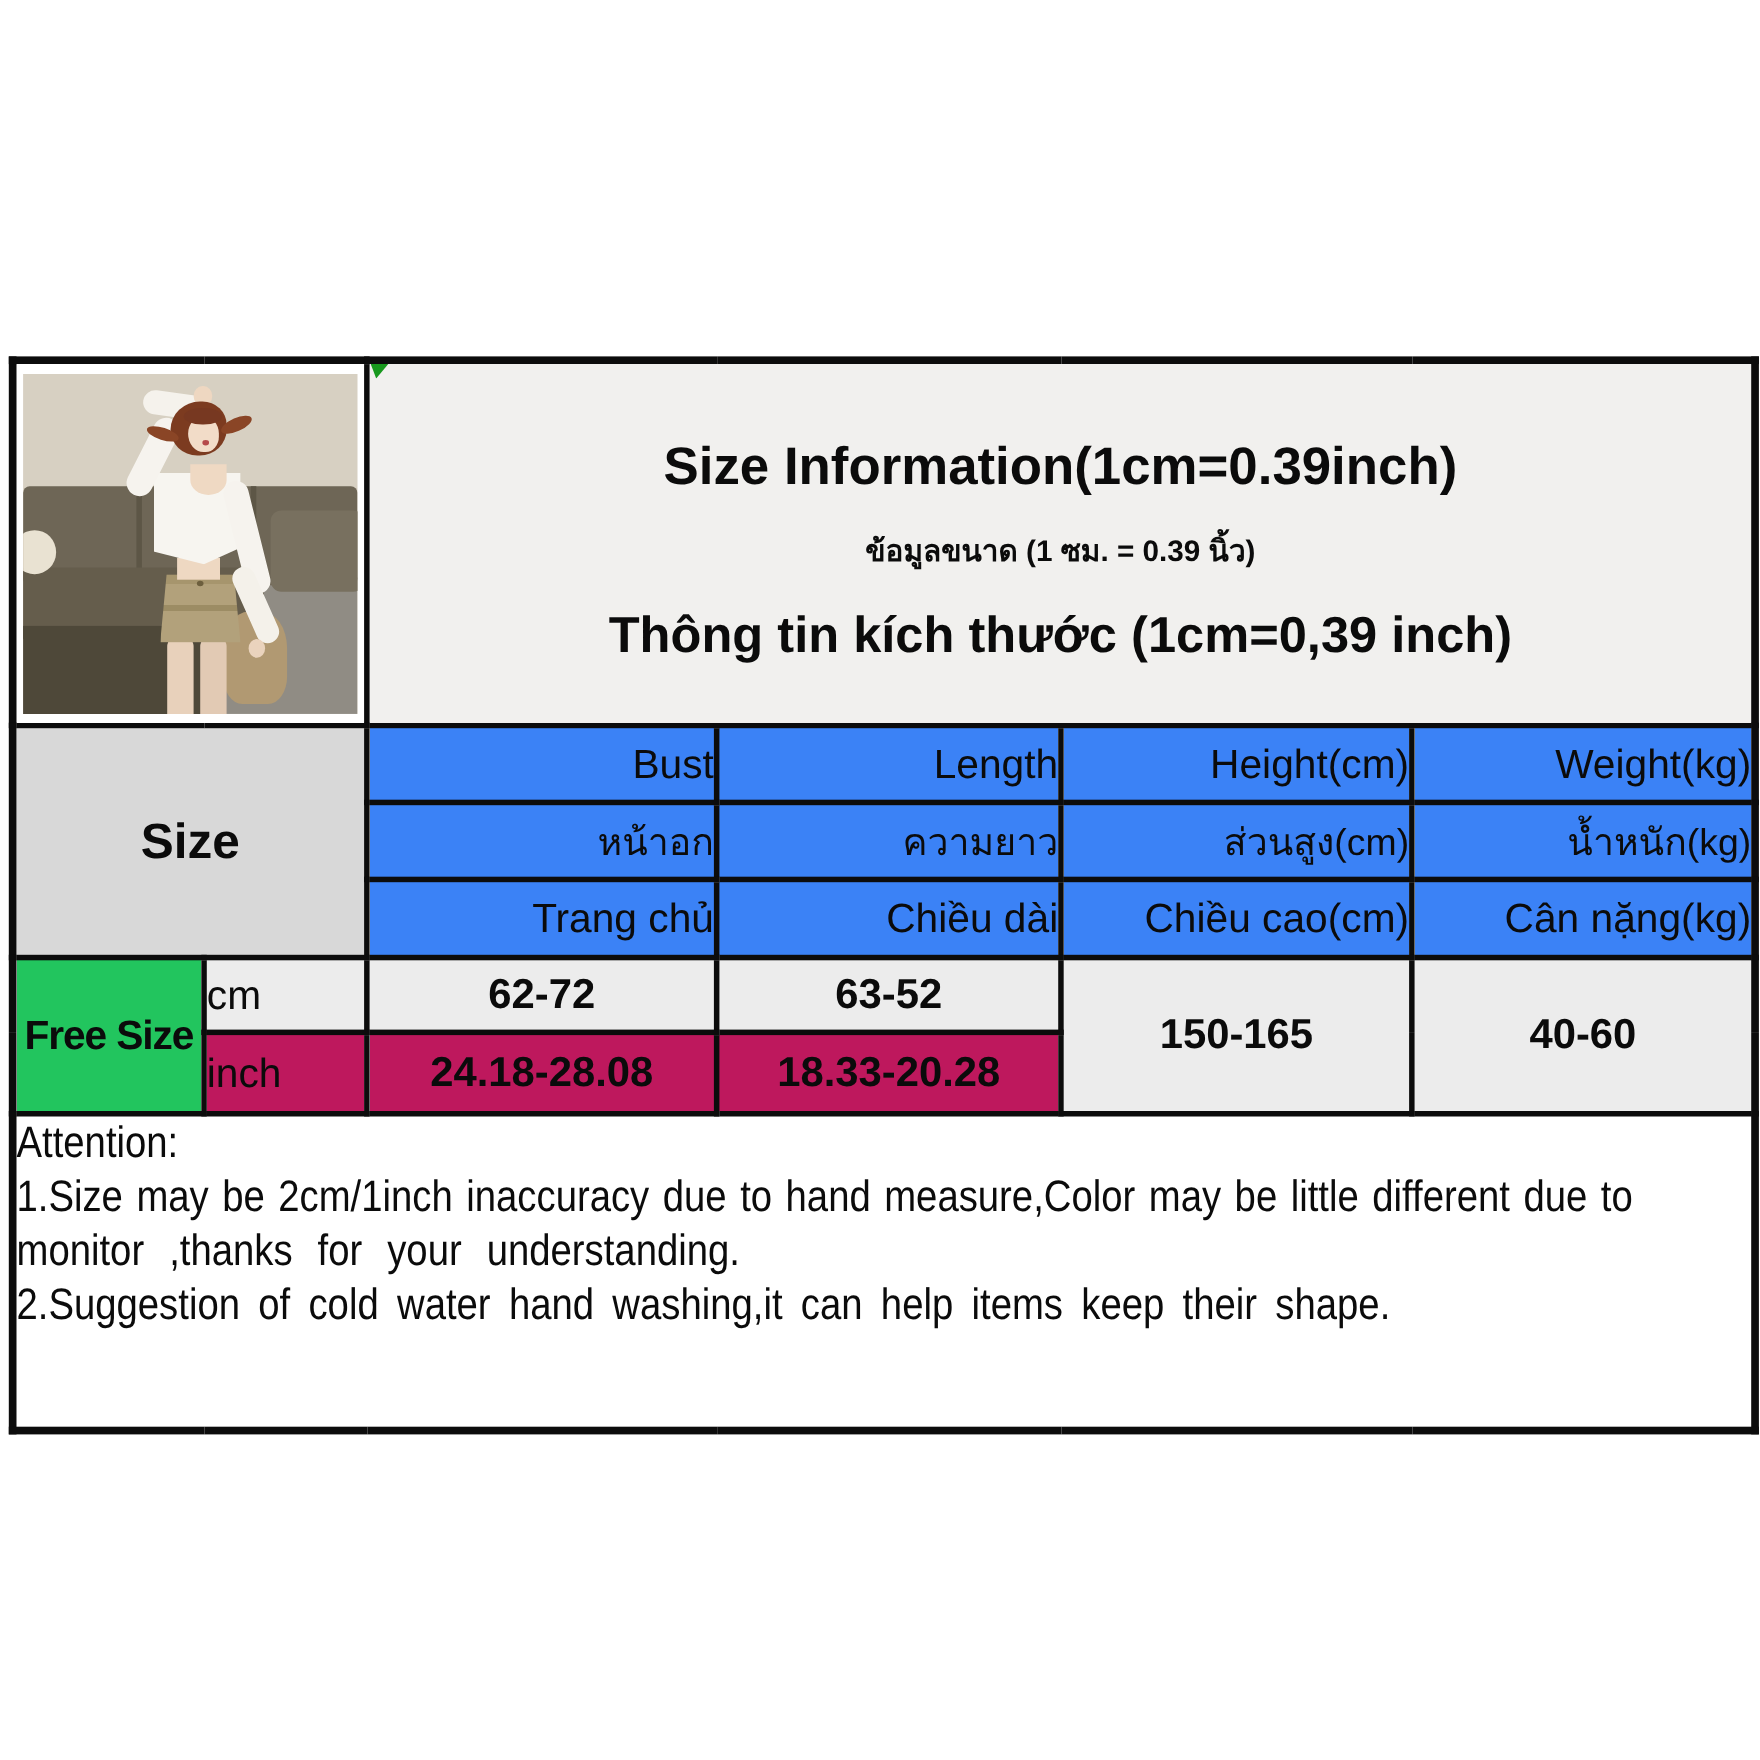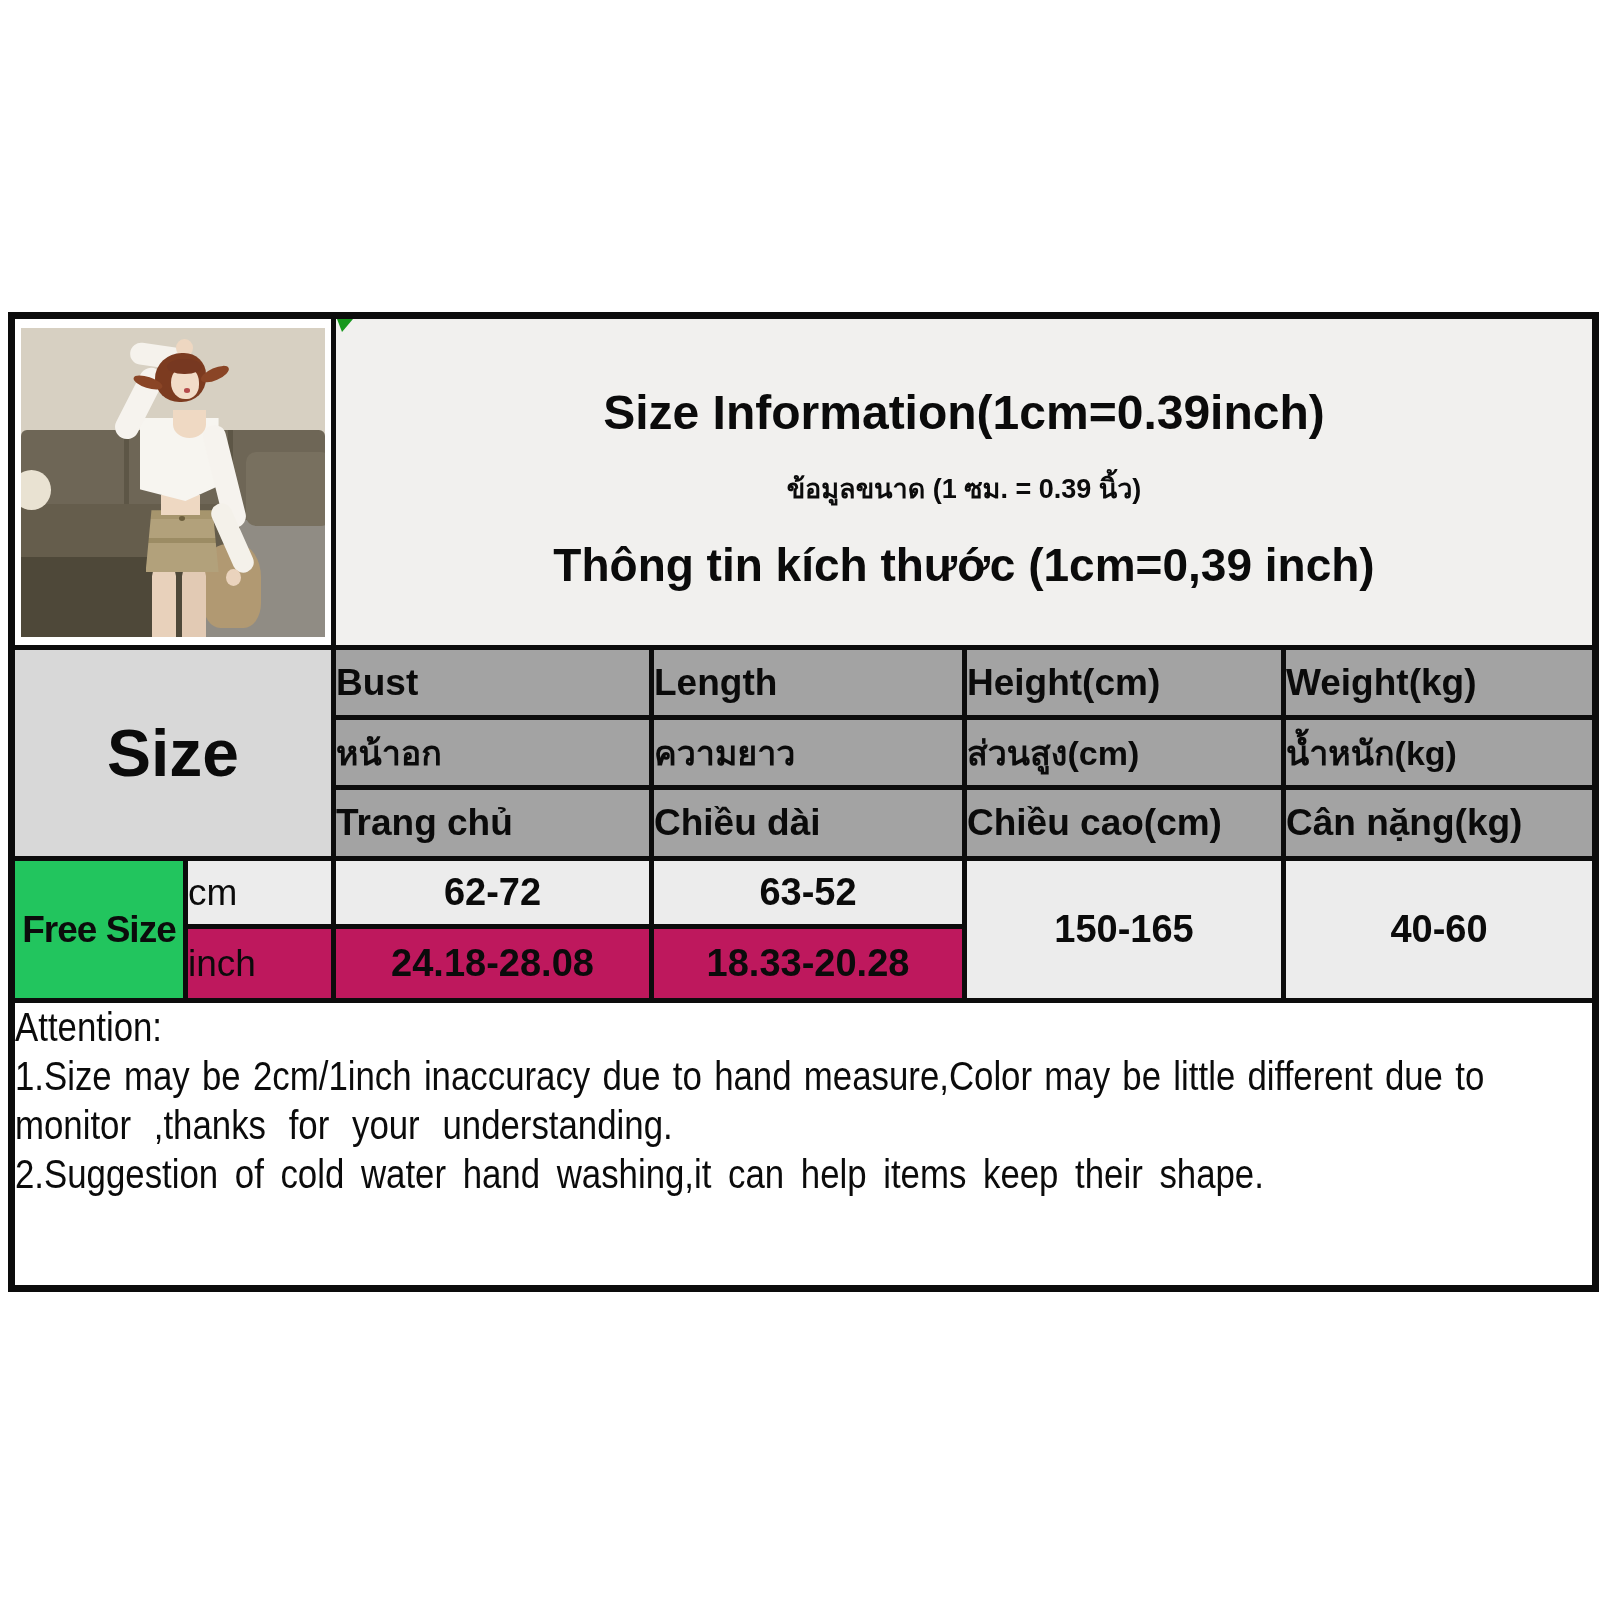--- a/index.html
+++ b/index.html
@@ -1,19 +1,19 @@
 <!DOCTYPE html>
 <html><head>
 <meta charset="utf-8">
 <style>
   html,body{margin:0;padding:0;background:#fff;}
   body{width:1600px;height:1600px;position:relative;overflow:hidden;
        font-family:"Liberation Sans","DejaVu Sans",sans-serif;color:#0b0b0b;}
 
-  .sheet{position:absolute;left:8px;top:312px;width:1584px;height:980px;}
+  .sheet{position:absolute;left:8px;top:324px;width:1584px;height:980px;}
   table.grid{border-collapse:collapse;table-layout:fixed;width:1584px;height:980px;
              border:7px solid #0c0c0c;}
   table.grid td{border:5px solid #0c0c0c;padding:0;overflow:hidden;}
 
   .rp{height:332px}.rh1{height:70px}.rh2{height:70px}.rh3{height:71px}
   .rd1{height:68px}.rd2{height:74px}
 
   
   .td-photo{background:#fff;position:relative;}
   .photo{position:absolute;left:6px;top:9px;right:6px;bottom:8px;overflow:hidden;background:#d7d0c2;}
@@ -53,23 +53,23 @@
   
   .td-title{background:#f1f0ee;text-align:center;vertical-align:middle;position:relative;}
   .wedge{position:absolute;left:1px;top:0;}
   .title-block{margin-top:14px;}
   .t-en{font-size:48px;font-weight:bold;line-height:76px;}
   .t-th{font-size:27px;font-weight:bold;line-height:76px;}
   .t-vi{font-size:46px;font-weight:bold;line-height:76px;}
 
   
   .td-size{background:#d8d8d8;text-align:center;vertical-align:middle;
-           font-size:66px;font-weight:bold;}
-  .hdr{background:#a3a3a3;text-align:left;vertical-align:middle;
-       font-size:37px;font-weight:bold;}
+           font-size:45px;font-weight:bold;}
+  .hdr{background:#3b82f6;text-align:right;vertical-align:middle;
+       font-size:37px;font-weight:normal;}
   .hdr-th{font-size:34px;}
   .td-rowlabel{background:#22c55e;text-align:center;vertical-align:middle;
                font-size:37px;font-weight:bold;letter-spacing:-1px;}
   .td-unit{text-align:left;vertical-align:middle;font-size:37px;font-weight:normal;}
   .bg-lt{background:#ececec;}
   .bg-wh{background:#be185d;}
   .val{text-align:center;vertical-align:middle;font-size:38px;font-weight:bold;}
 
   
   .td-attn{background:#fff;vertical-align:top;padding:6px 0 0 10px;}

